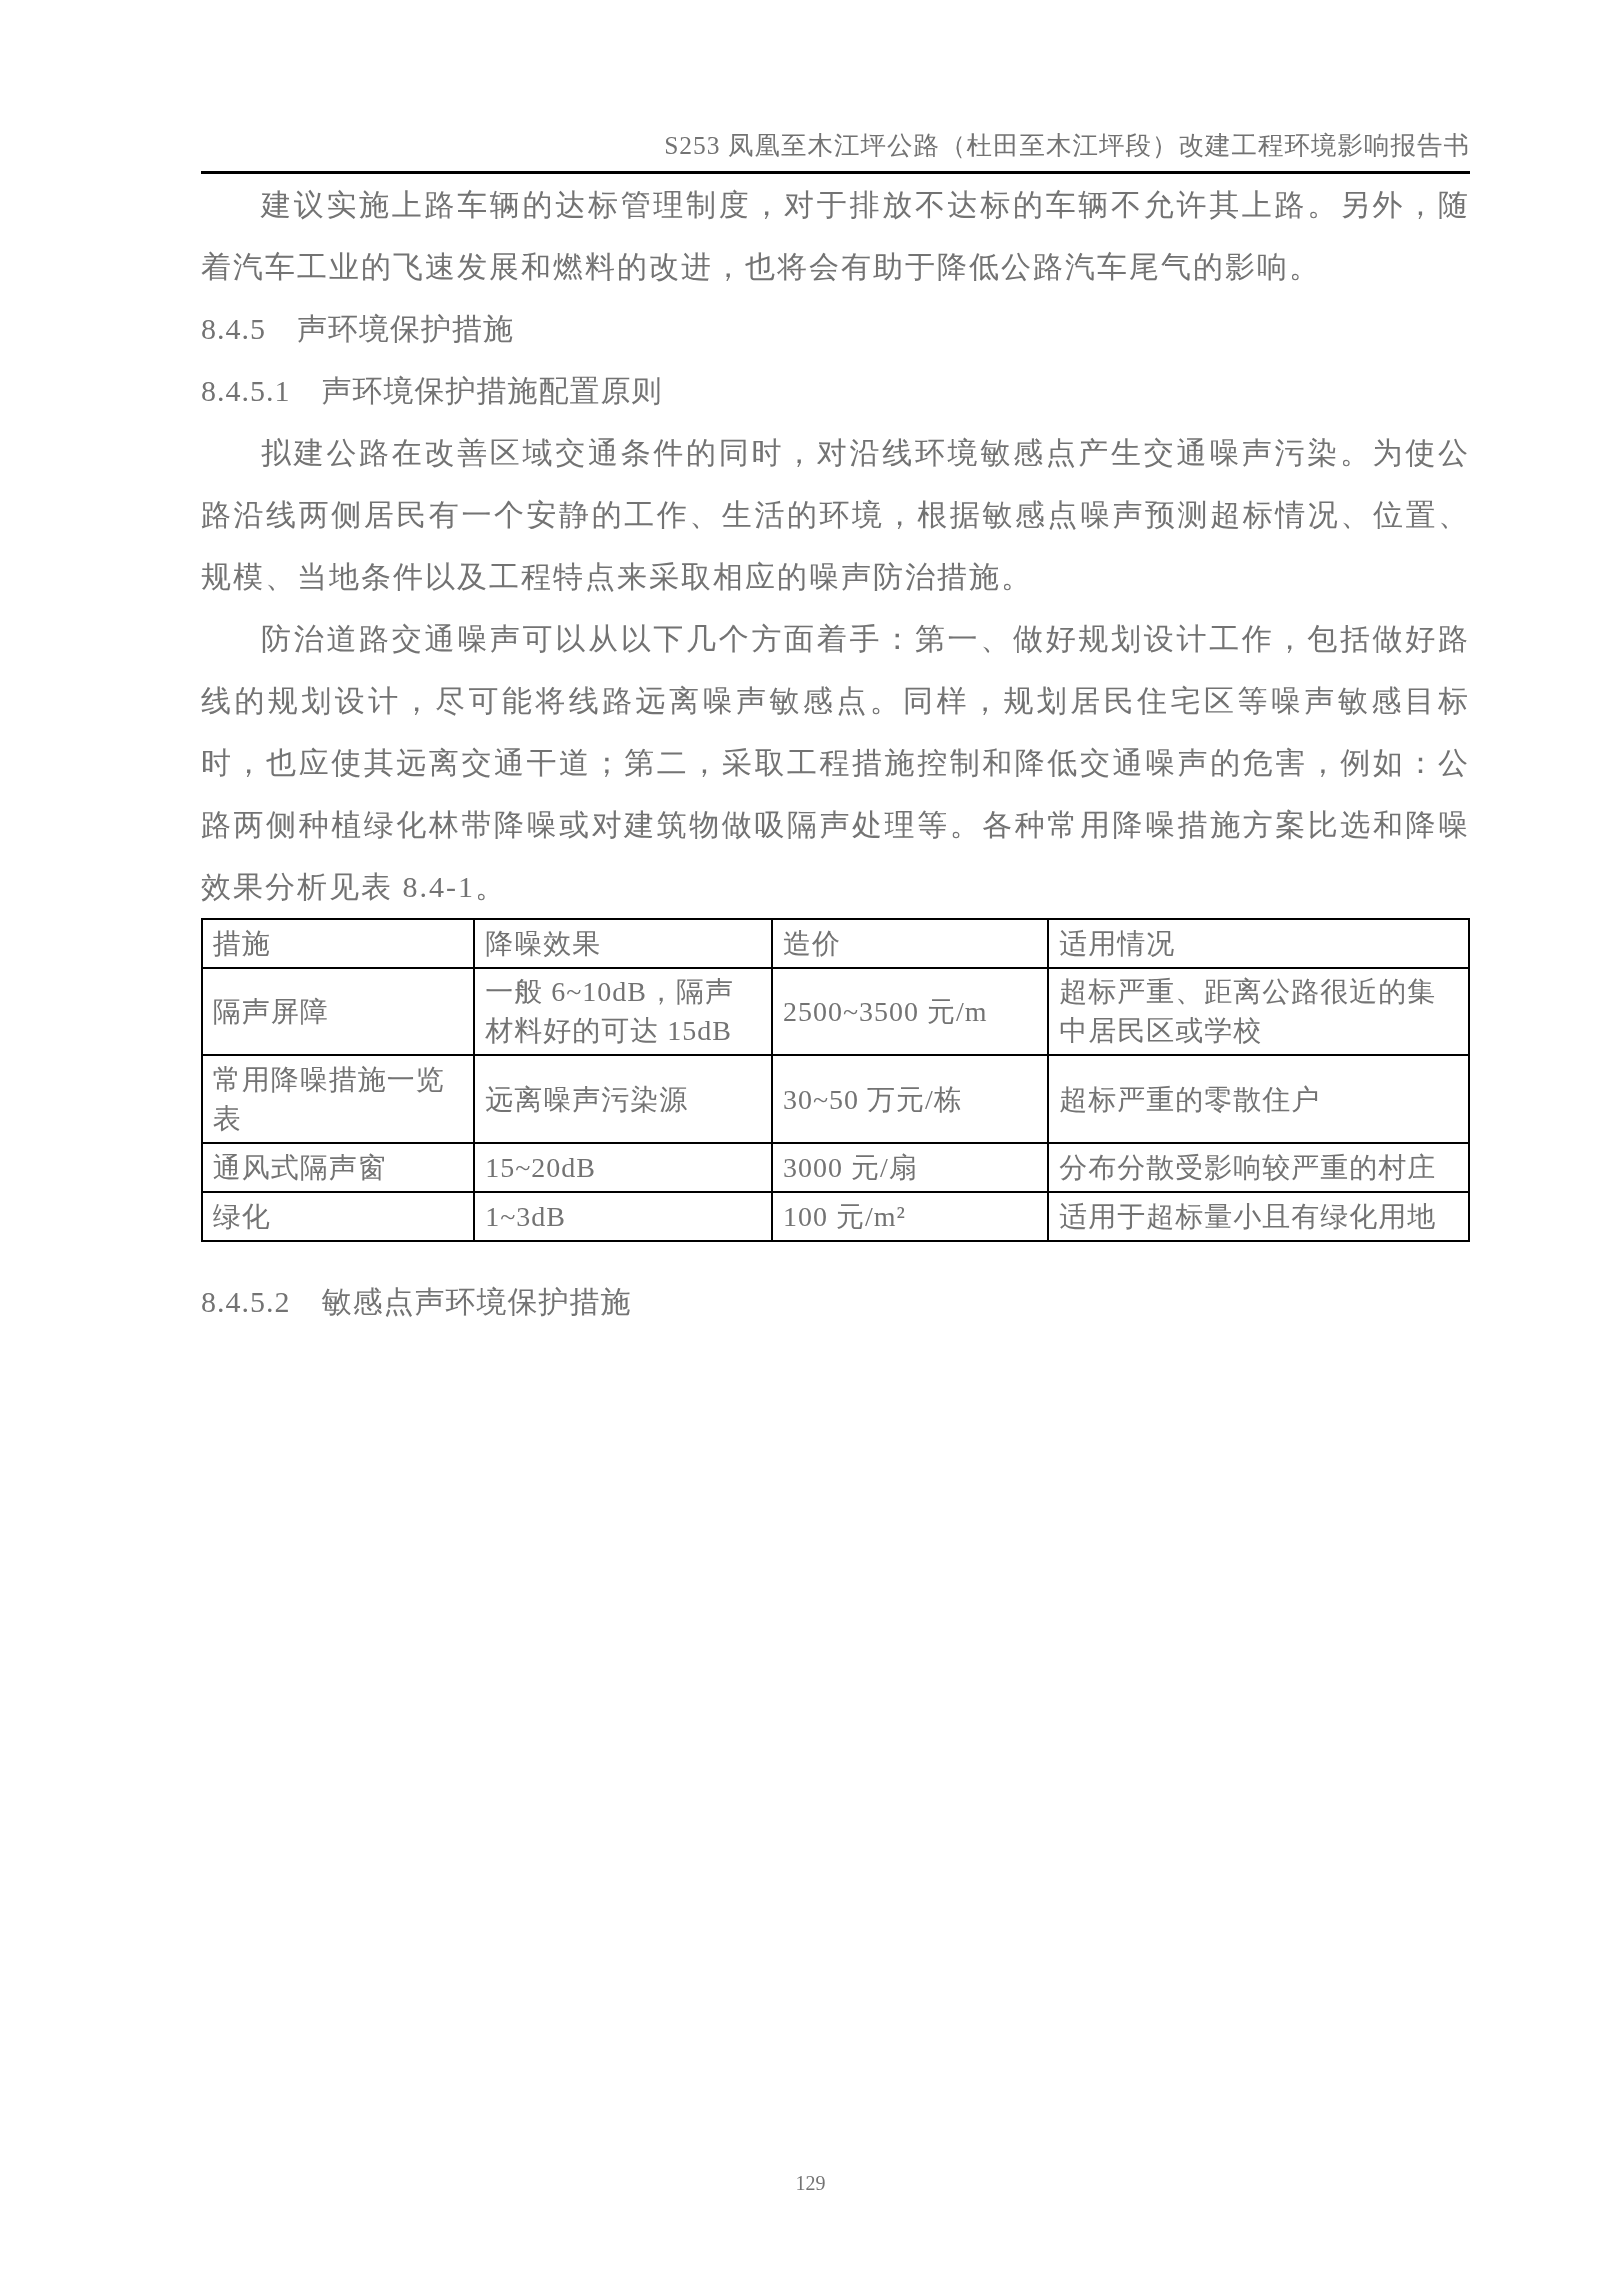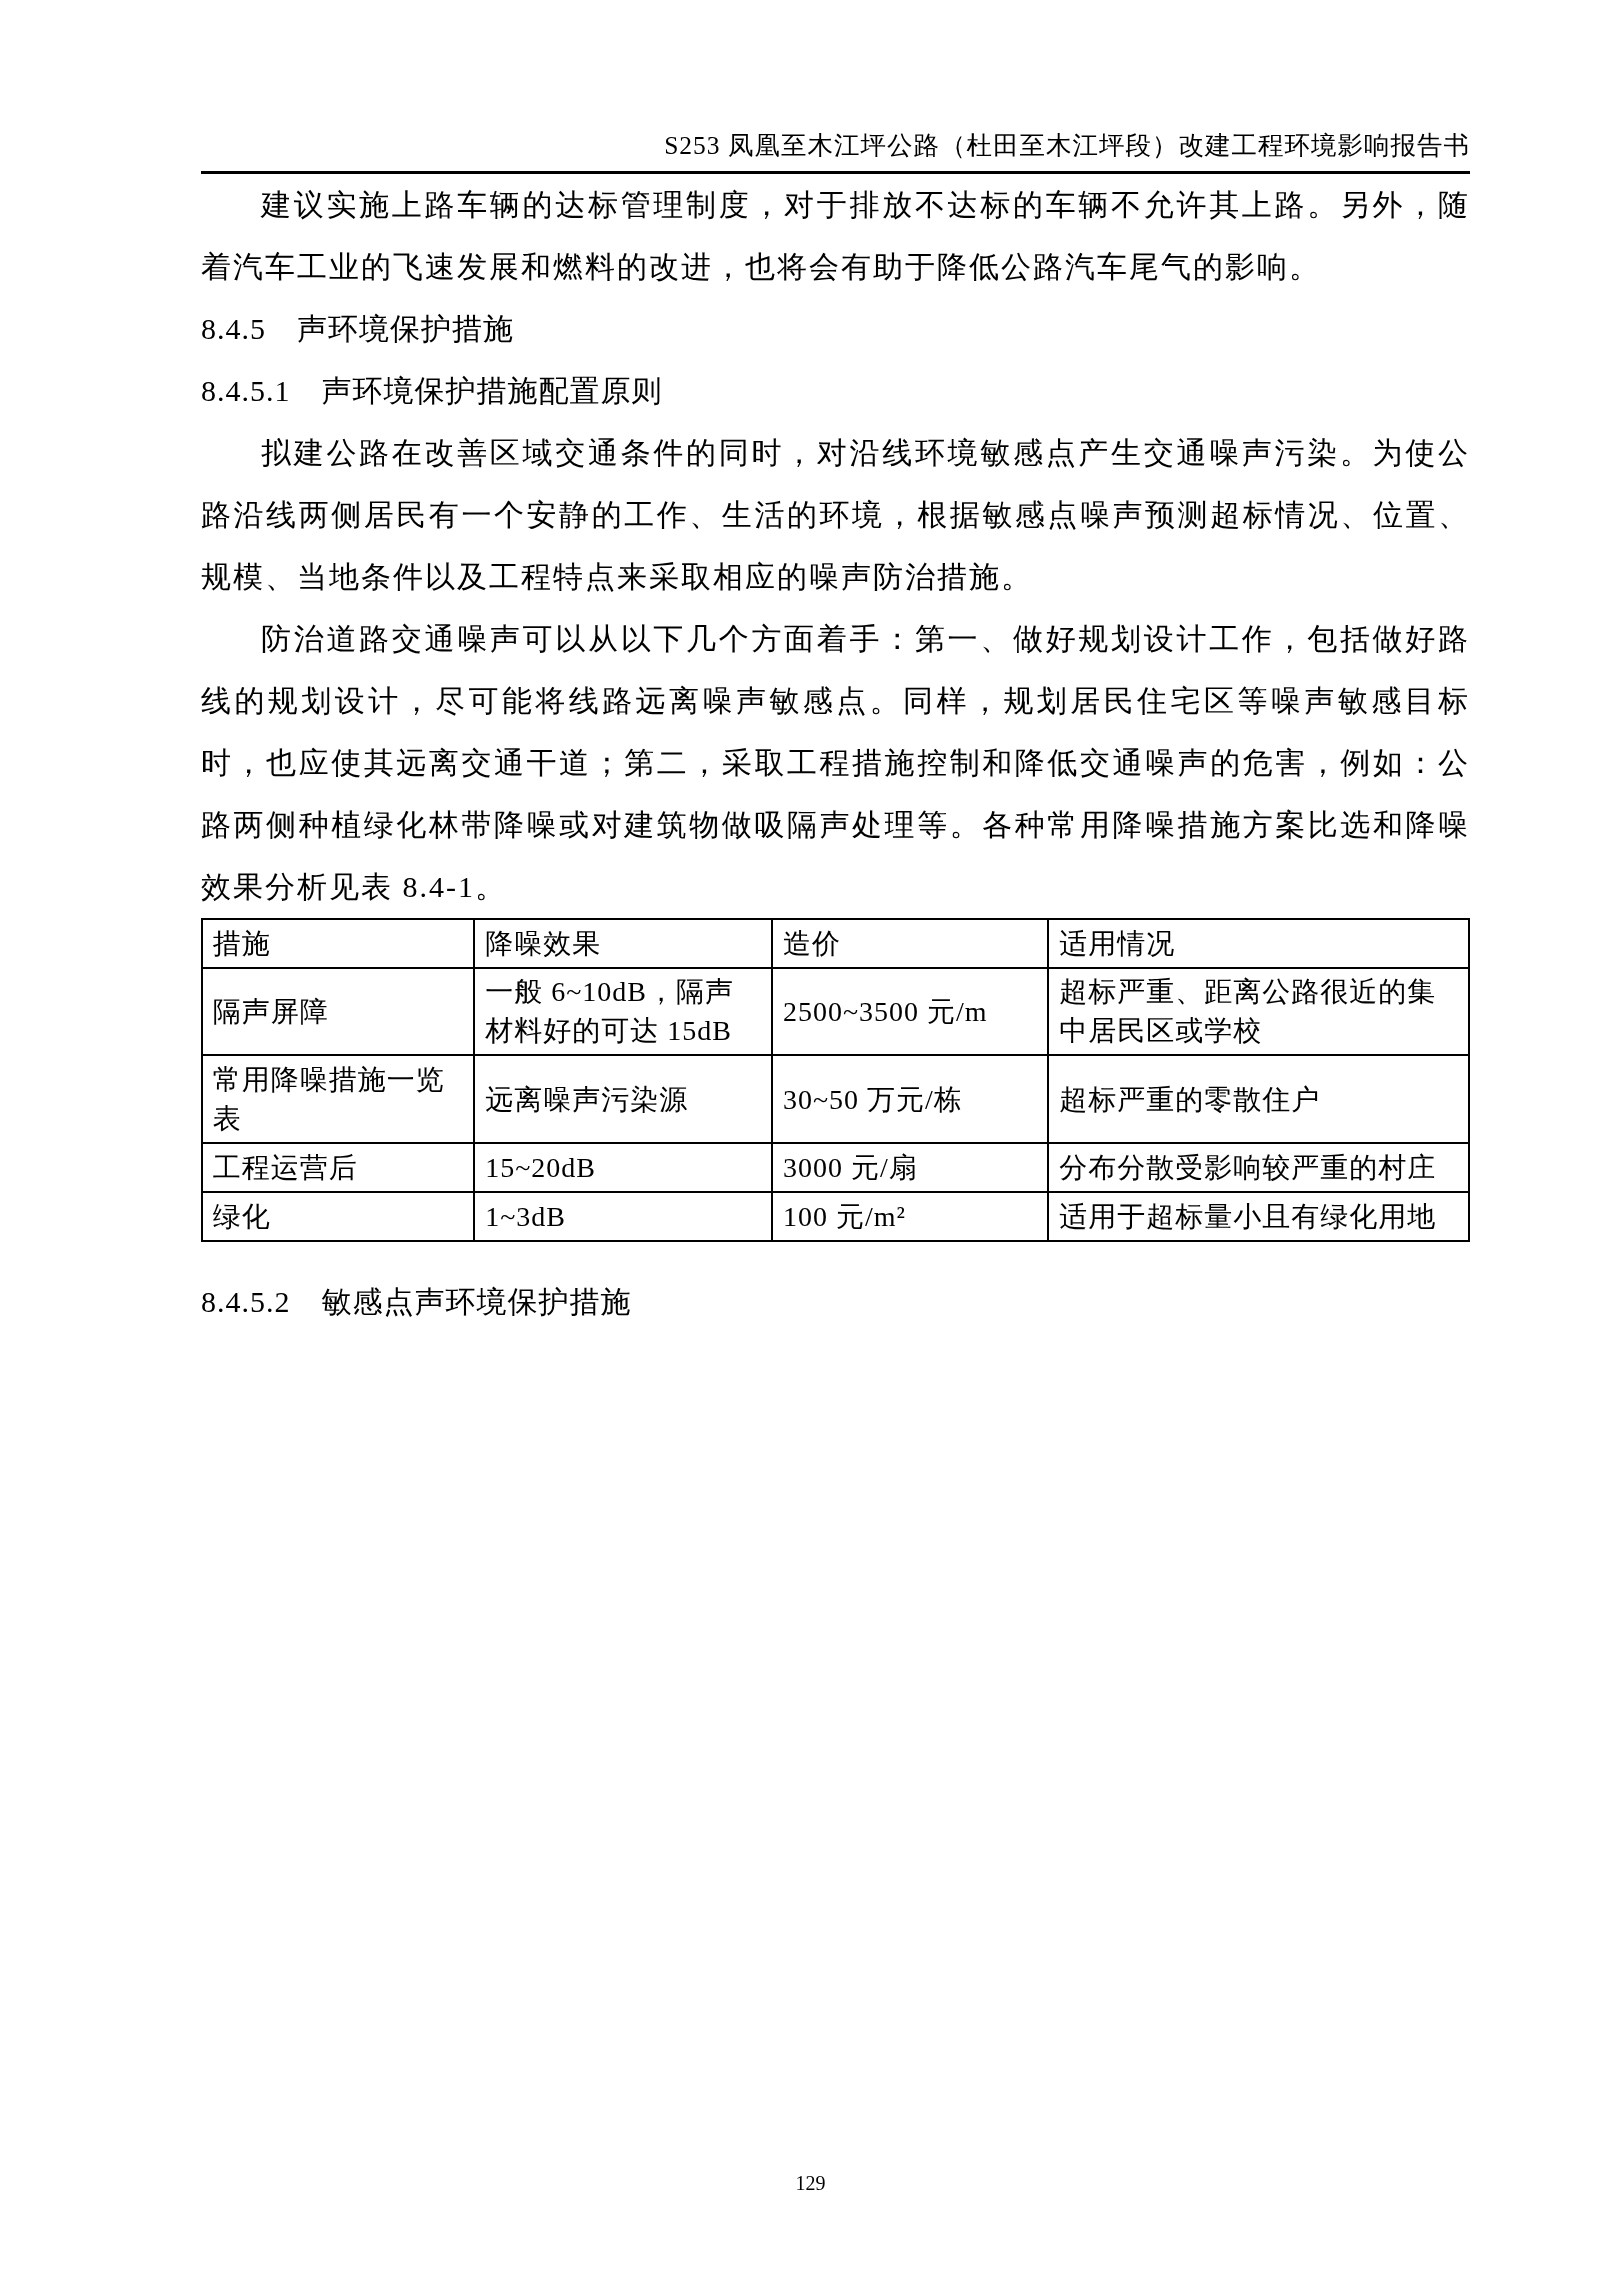--- a/index.html
+++ b/index.html
@@ -1,21 +1,21 @@
 <!DOCTYPE html>
 <html lang="zh"><head>
 <meta charset="utf-8">
 <style>
   html,body { margin:0; padding:0; background:#ffffff; }
   .page {
     position: relative;
     width: 1621px;
     height: 2293px;
     background: #ffffff;
-    color: #000000;
+    color: #737373;
     font-family: "Liberation Serif", "DejaVu Serif", serif;
     overflow: hidden;
     text-decoration: underline;
   }
   .content {
     position: absolute;
     left: 201px;
     top: 0;
     width: 1269px;
   }
@@ -134,21 +134,21 @@
           <td>2500~3500 元/m</td>
           <td>超标严重、距离公路很近的集中居民区或学校</td>
         </tr>
         <tr class="r-std">
           <td>常用降噪措施一览表</td>
           <td>远离噪声污染源</td>
           <td>30~50 万元/栋</td>
           <td>超标严重的零散住户</td>
         </tr>
         <tr class="r-std">
-          <td>工程运营后</td>
+          <td>通风式隔声窗</td>
           <td>15~20dB</td>
           <td>3000 元/扇</td>
           <td>分布分散受影响较严重的村庄</td>
         </tr>
         <tr class="r-std">
           <td>绿化</td>
           <td>1~3dB</td>
           <td>100 元/m²</td>
           <td>适用于超标量小且有绿化用地</td>
         </tr>

